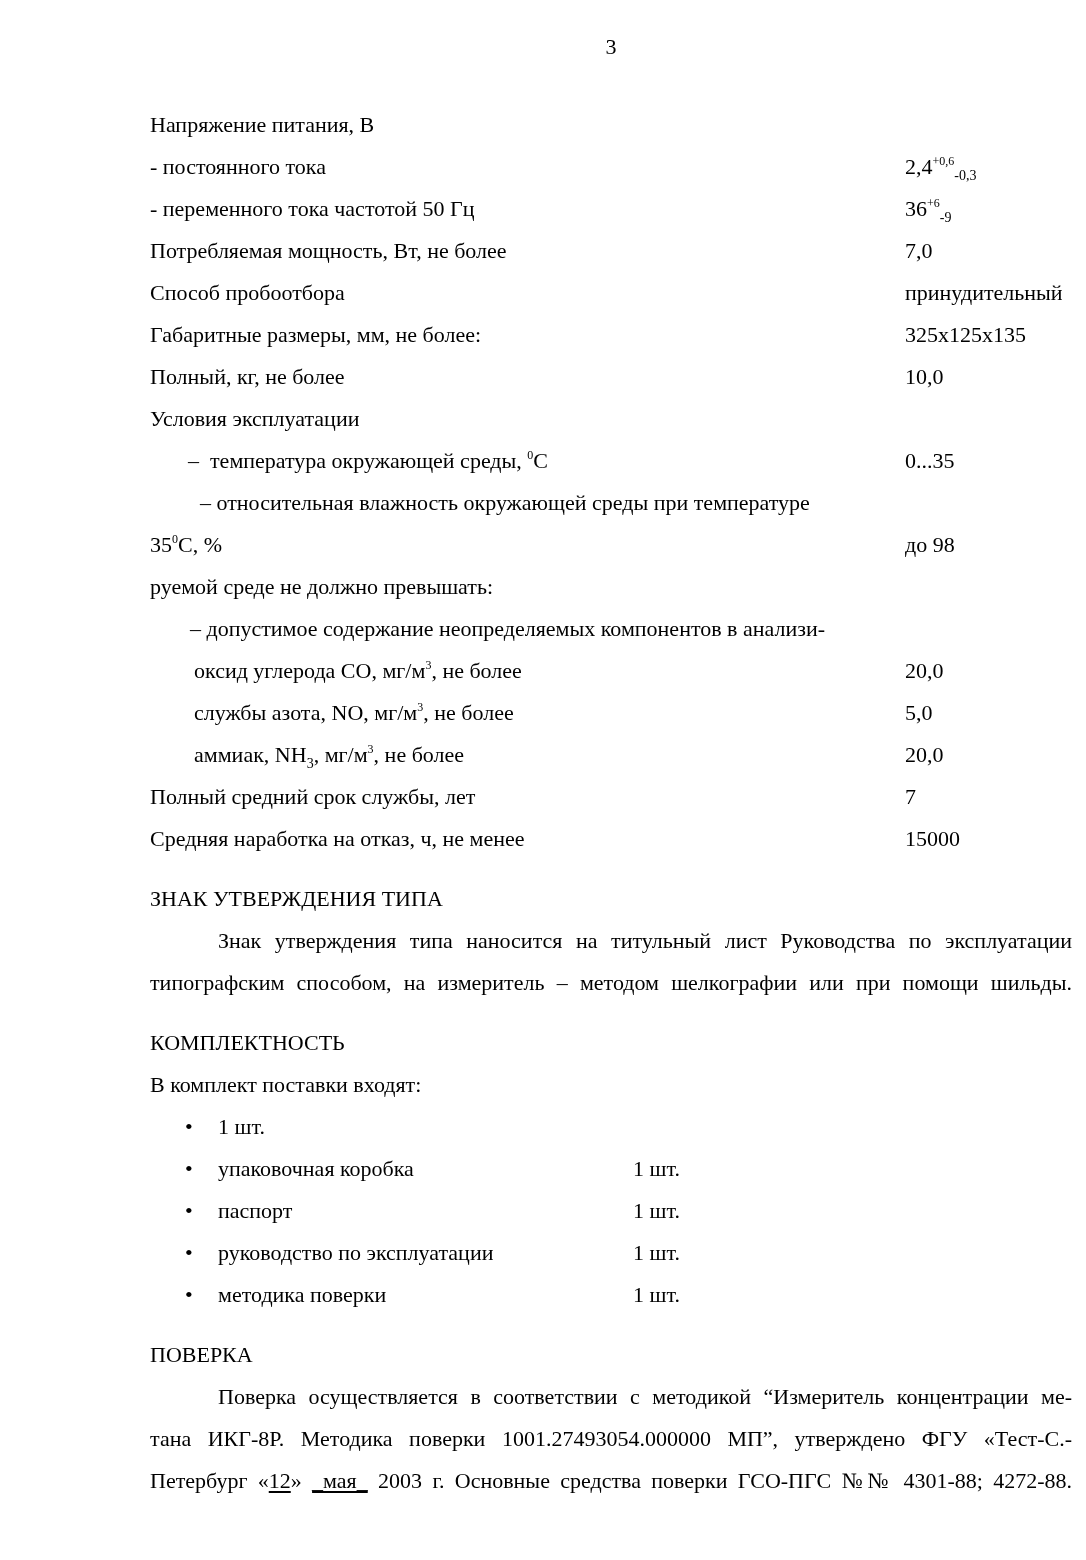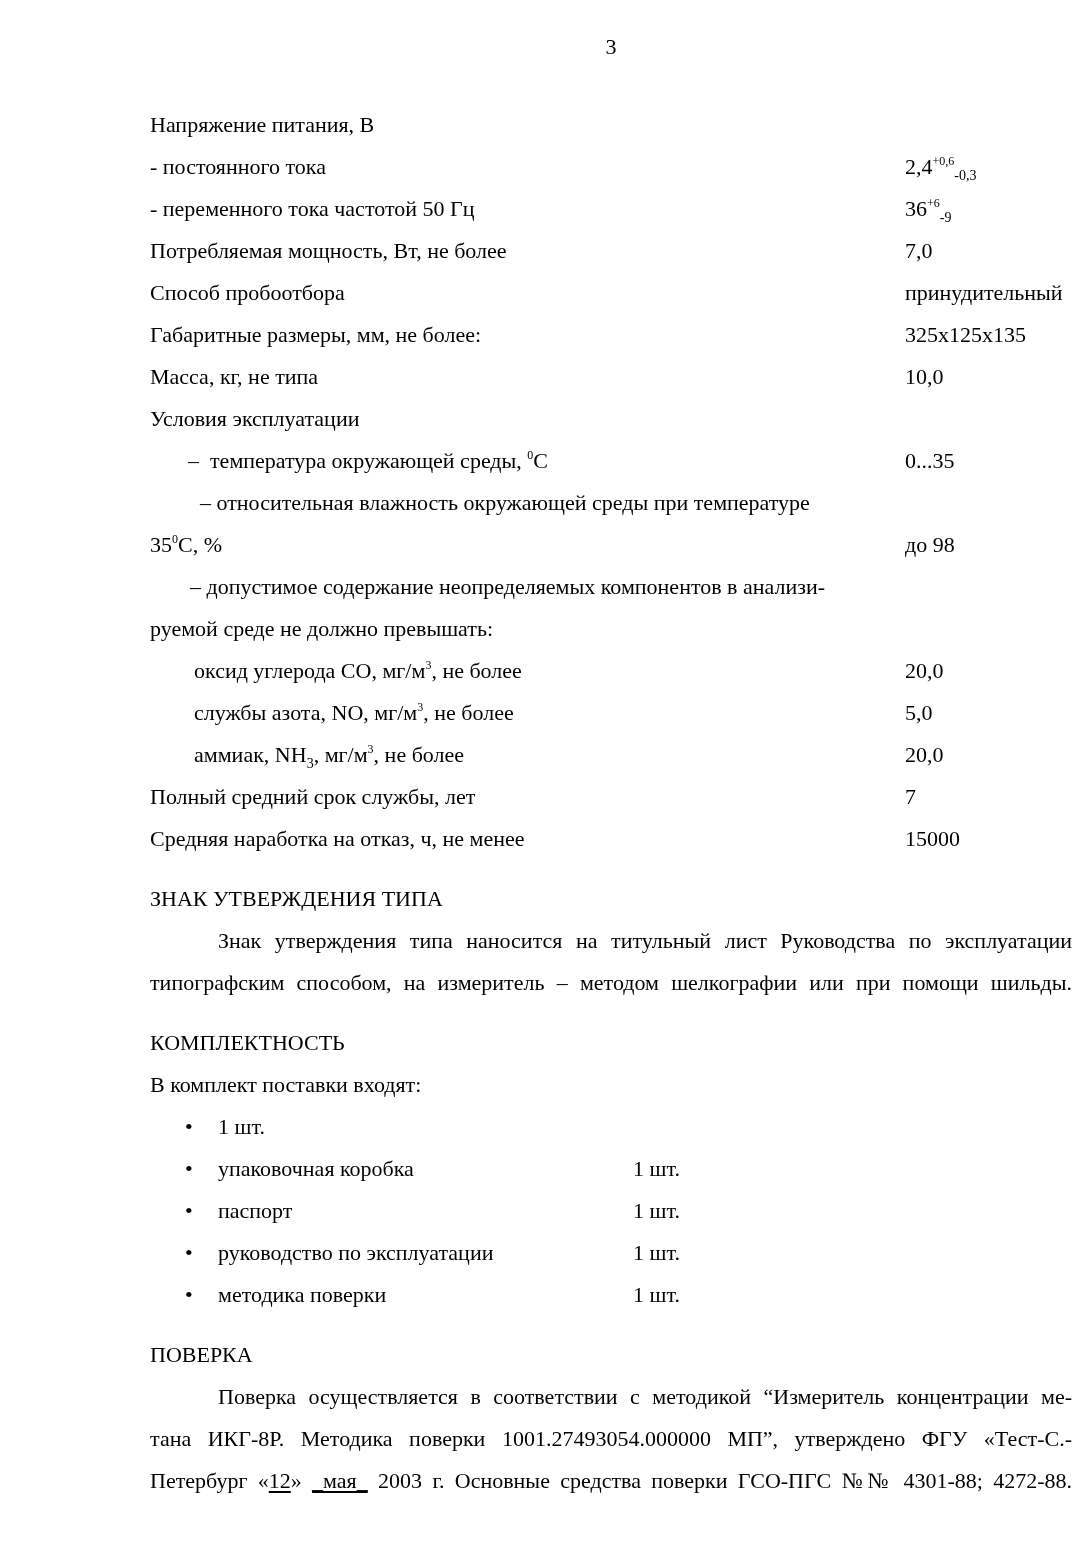--- a/index.html
+++ b/index.html
@@ -73,46 +73,46 @@
     <div class="spec-label">Способ пробоотбора</div>
     <div class="spec-value">принудительный</div>
   </div>
 
   <div class="spec-row">
     <div class="spec-label">Габаритные размеры, мм, не более:</div>
     <div class="spec-value">325x125x135</div>
   </div>
 
   <div class="spec-row">
-    <div class="spec-label">Масса, кг, не типа</div>
+    <div class="spec-label">Полный, кг, не более</div>
     <div class="spec-value">10,0</div>
   </div>
 
   <div class="line h-center h-conditions">Условия эксплуатации</div>
 
   <div class="spec-row">
     <div class="spec-label ind38"><span>–&nbsp; температура окружающей среды, </span><sup class="sup">0</sup><span>С</span></div>
     <div class="spec-value">0...35</div>
   </div>
 
   <div class="spec-row">
     <div class="spec-label ind50">– относительная влажность окружающей среды при температуре</div>
   </div>
 
   <div class="spec-row">
     <div class="spec-label"><span>35</span><sup class="sup">0</sup><span>С, %</span></div>
     <div class="spec-value">до 98</div>
   </div>
 
   <div class="spec-row">
-    <div class="spec-label ind40">– допустимое содержание неопределяемых компонентов в анализи-</div>
+    <div class="spec-label">руемой среде не должно превышать:</div>
   </div>
 
   <div class="spec-row">
-    <div class="spec-label">руемой среде не должно превышать:</div>
+    <div class="spec-label ind40">– допустимое содержание неопределяемых компонентов в анализи-</div>
   </div>
 
   <div class="spec-row">
     <div class="spec-label ind44"><span>оксид углерода СО, мг/м</span><sup class="sup">3</sup><span>, не более</span></div>
     <div class="spec-value">20,0</div>
   </div>
 
   <div class="spec-row">
     <div class="spec-label ind44"><span>службы азота, NO, мг/м</span><sup class="sup">3</sup><span>, не более</span></div>
     <div class="spec-value">5,0</div>

